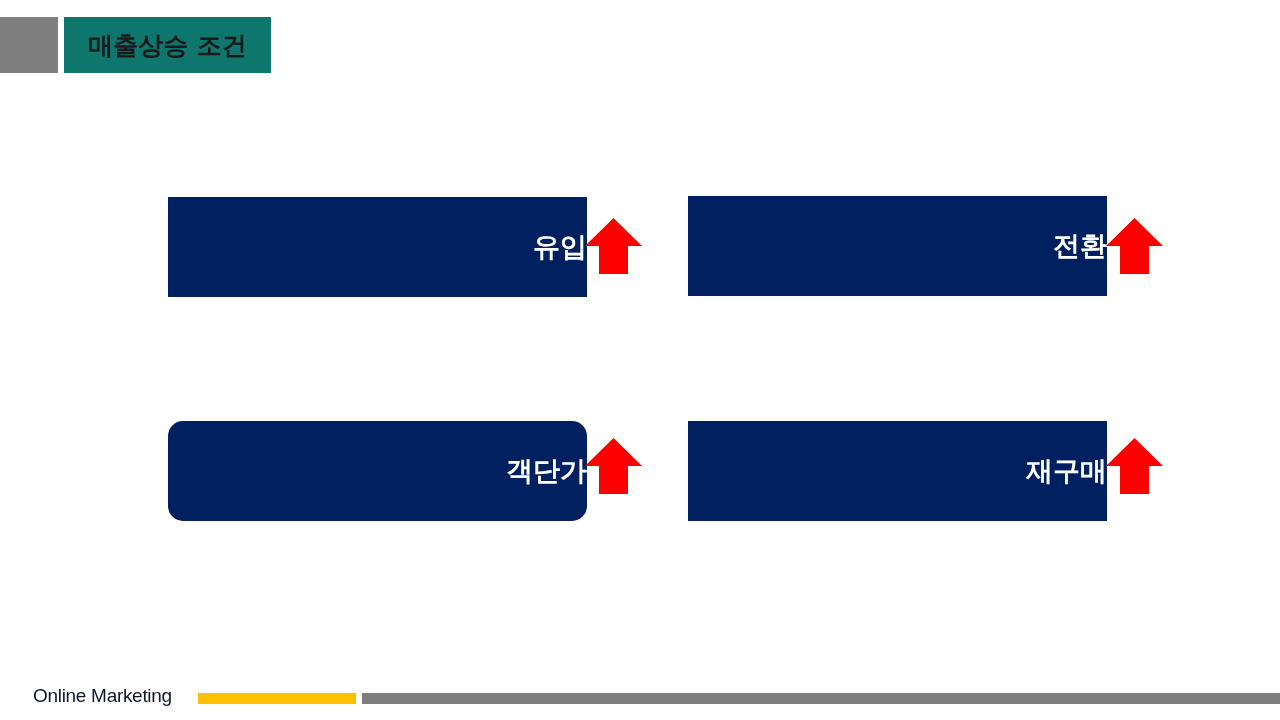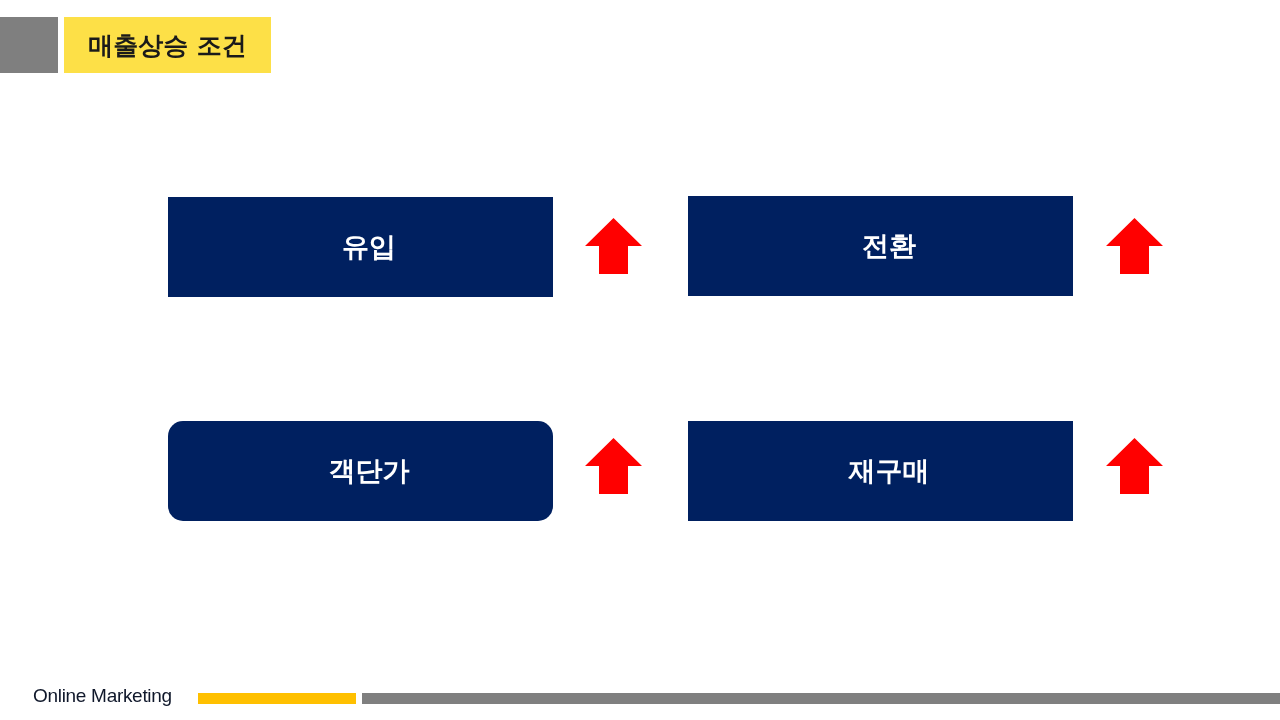--- a/index.html
+++ b/index.html
@@ -1,20 +1,20 @@
 <!DOCTYPE html>
 <html><head>
 <meta charset="utf-8">
 <style>
   html, body { margin: 0; padding: 0; }
   body { width: 1280px; height: 720px; position: relative; background: #ffffff; overflow: hidden; font-family: "DejaVu Sans", sans-serif; }
   .gray-block { position: absolute; left: 0; top: 17px; width: 58px; height: 56px; background: #7f7f7f; }
-  .title-box { position: absolute; left: 64px; top: 17px; width: 207px; height: 56px; background: #fde047; display: flex; align-items: center; justify-content: center; }
+  .title-box { position: absolute; left: 64px; top: 17px; width: 207px; height: 56px; background: #0f766e; display: flex; align-items: center; justify-content: center; }
   .title-text { font-size: 25px; font-weight: bold; color: #1a1a1a; letter-spacing: 0px; }
-  .card { position: absolute; width: 368px; height: 100px; background: #002060; display: flex; align-items: center; justify-content: center; padding-left: 17px; }
+  .card { position: absolute; width: 419px; height: 100px; background: #002060; display: flex; align-items: center; justify-content: flex-end; }
   .card-label { color: #ffffff; font-size: 27px; font-weight: bold; }
   .arrow { position: absolute; width: 57px; height: 57px; }
   .footer-text { position: absolute; left: 33px; top: 685px; font-family: "Liberation Sans", sans-serif; font-size: 19px; color: #0f172a; letter-spacing: -0.3px; }
   .footer-yellow { position: absolute; left: 198px; top: 693px; width: 158px; height: 11px; background: #ffc000; }
   .footer-gray { position: absolute; left: 362px; top: 693px; width: 918px; height: 11px; background: #7f7f7f; }
 </style>
 </head>
 <body>
 
 <div class="gray-block"></div>

